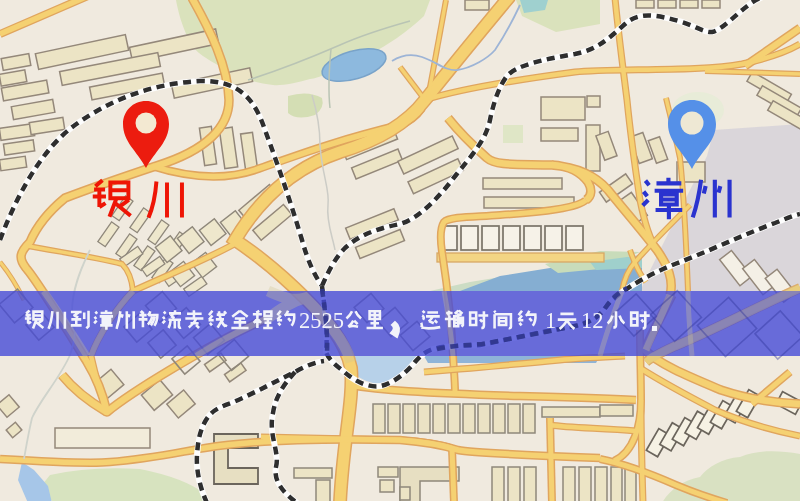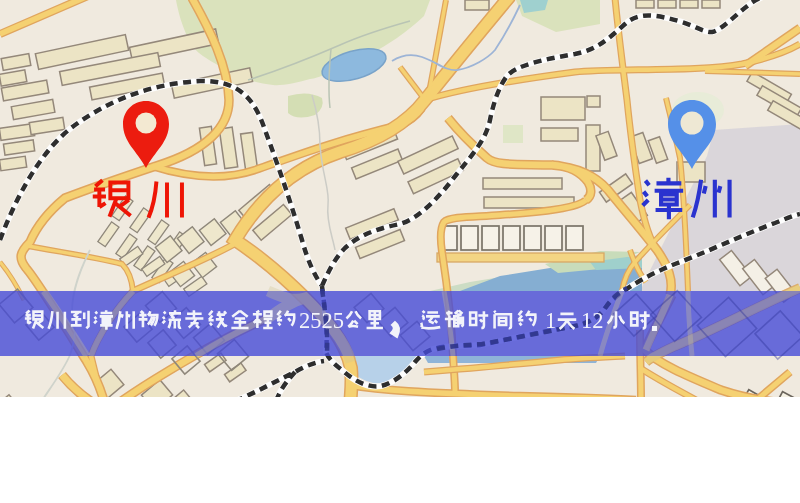--- a/index.html
+++ b/index.html
@@ -1,16 +1,16 @@
 <!DOCTYPE html>
 <html><head>
 <meta charset="utf-8">
 <style>
 html,body{margin:0;padding:0;background:#fff;font-family:"Liberation Sans",sans-serif;}
-#map{position:relative;width:800px;height:397px;overflow:hidden;text-decoration:underline;}
+#map{position:relative;width:800px;height:501px;overflow:hidden;text-decoration:underline;}
 </style>
 </head>
 <body>
 <div id="map">
 <svg width="800" height="503" viewBox="0 0 800 503" xmlns="http://www.w3.org/2000/svg">
 <defs>
 <symbol id="gyin" viewBox="0 0 100 100">
           <path fill="none" stroke="currentColor" d="M26 5 L10 19 M7 26 H32 M4 42 H34 M19 26 V66 M19 66 L33 57 M44 10 H85 V46 H44 Z M44 28 H85 M58 46 L42 88 M56 58 L90 86 M86 50 L68 63"></path>
         </symbol>
 <symbol id="gchuan" viewBox="0 0 100 100">

